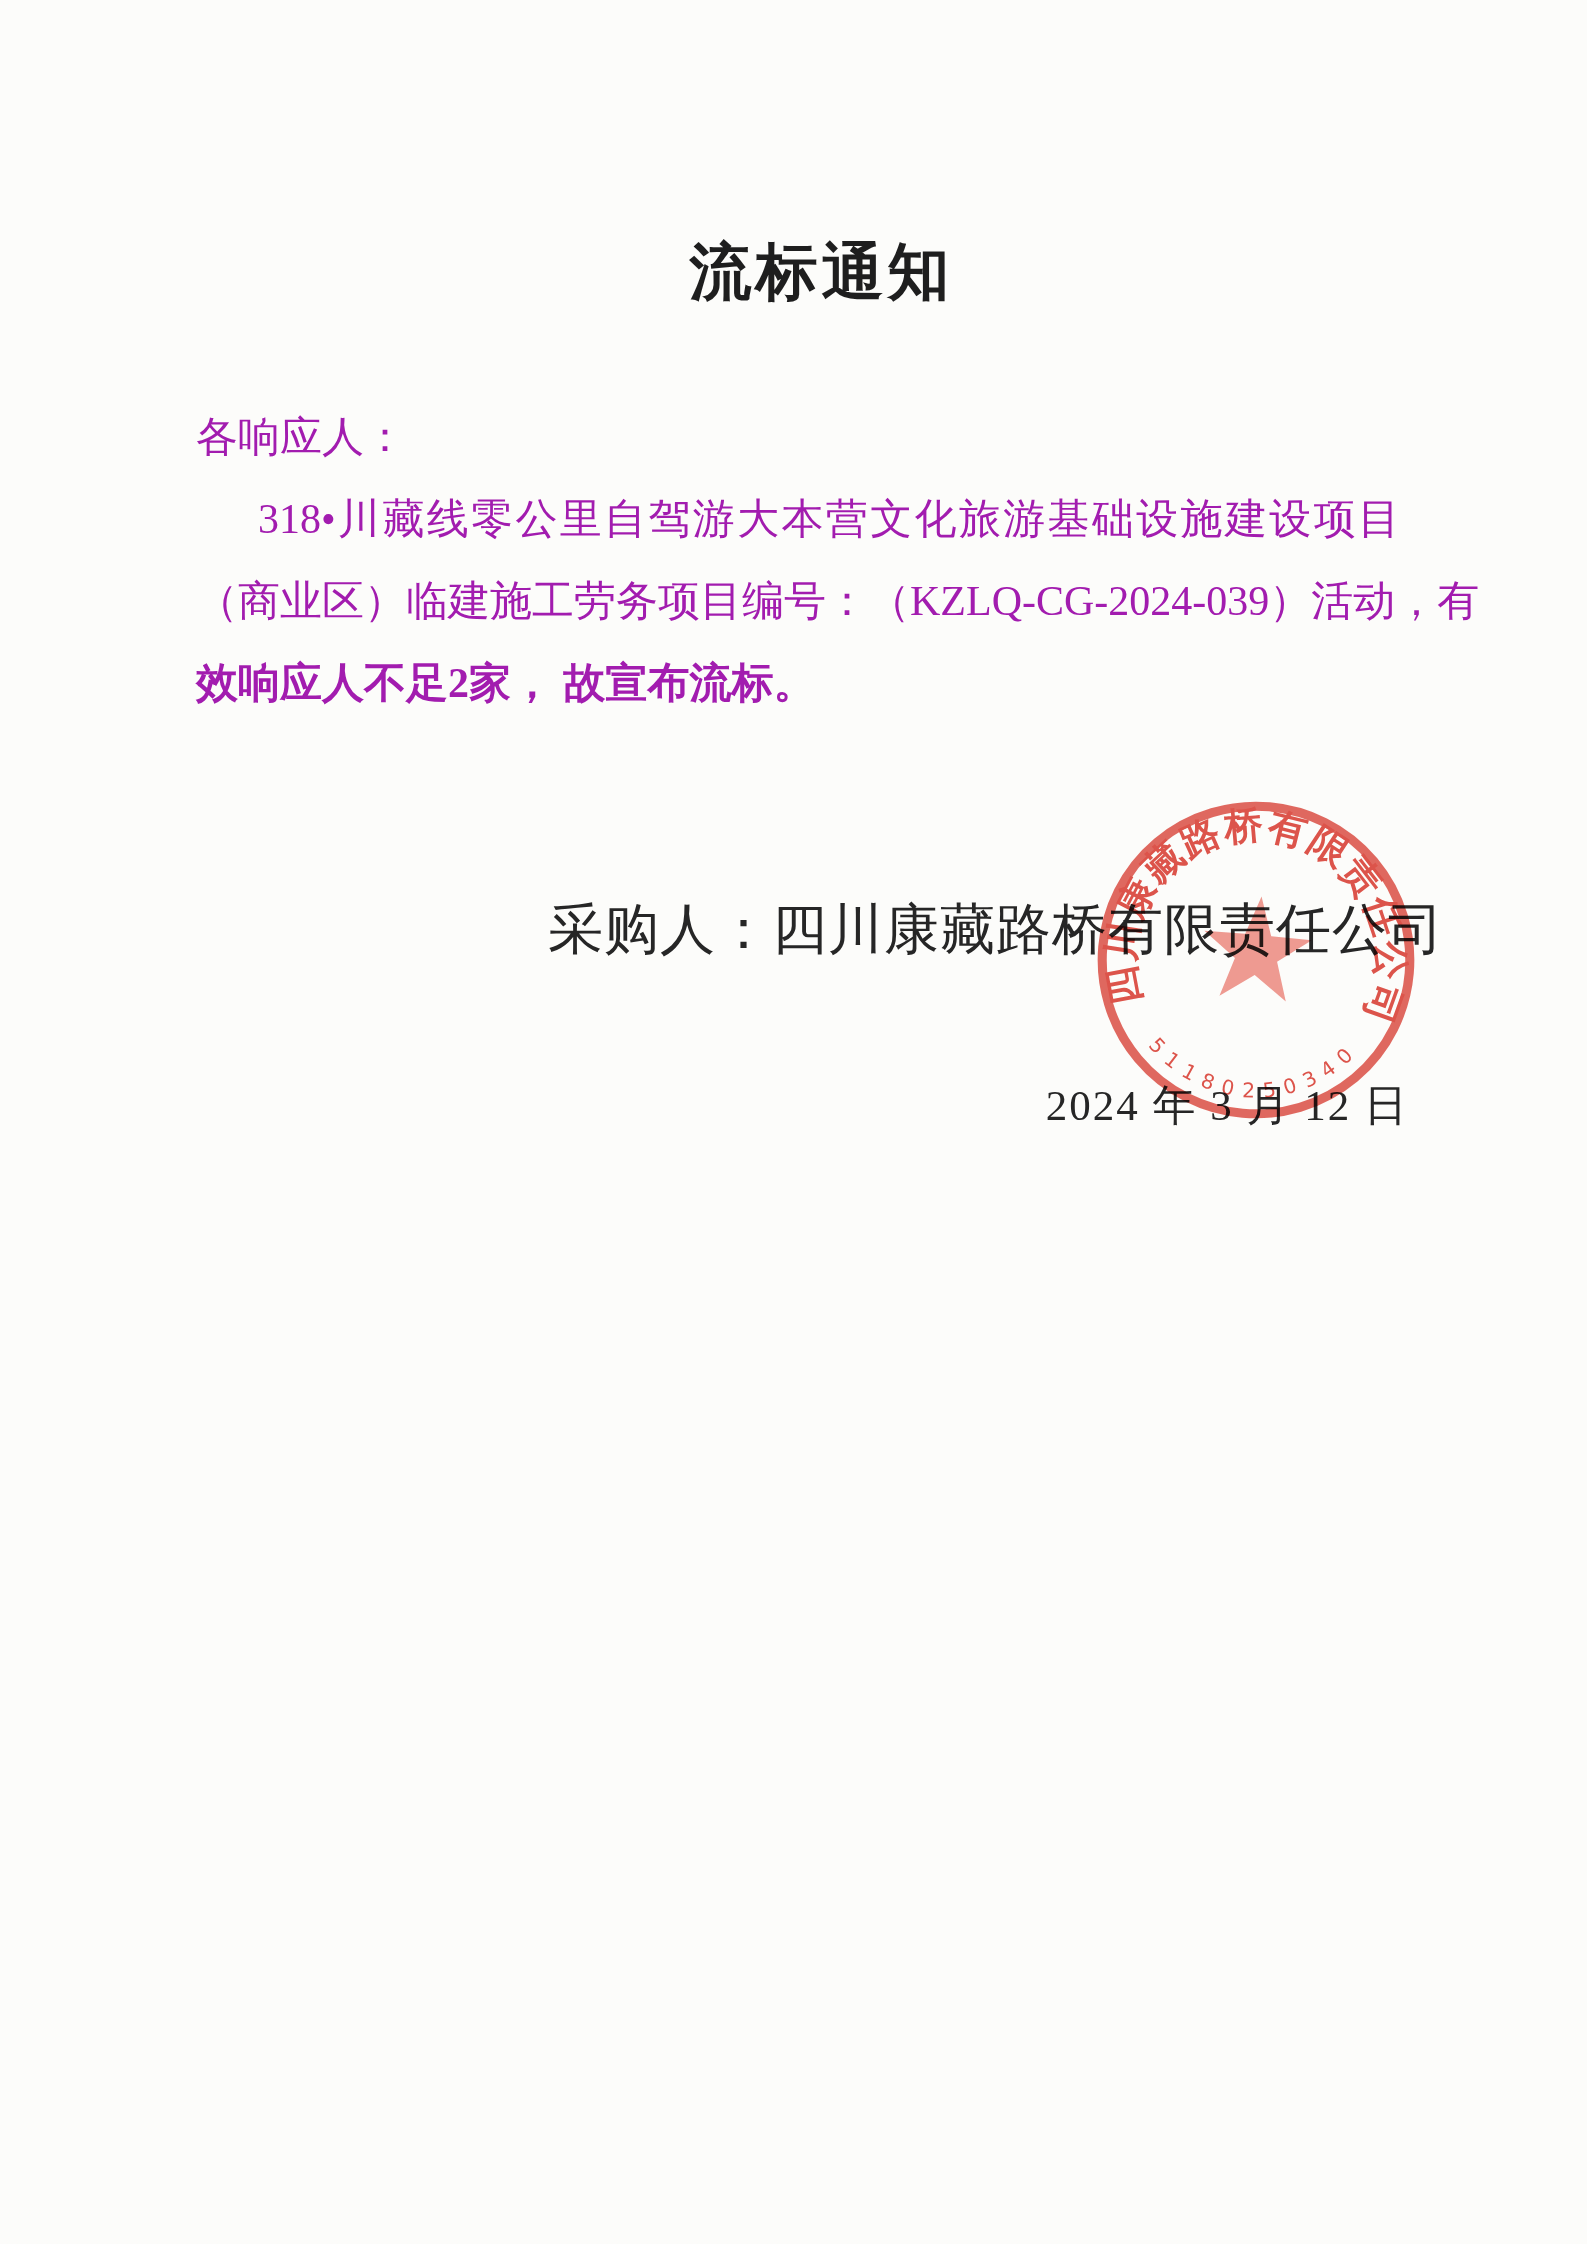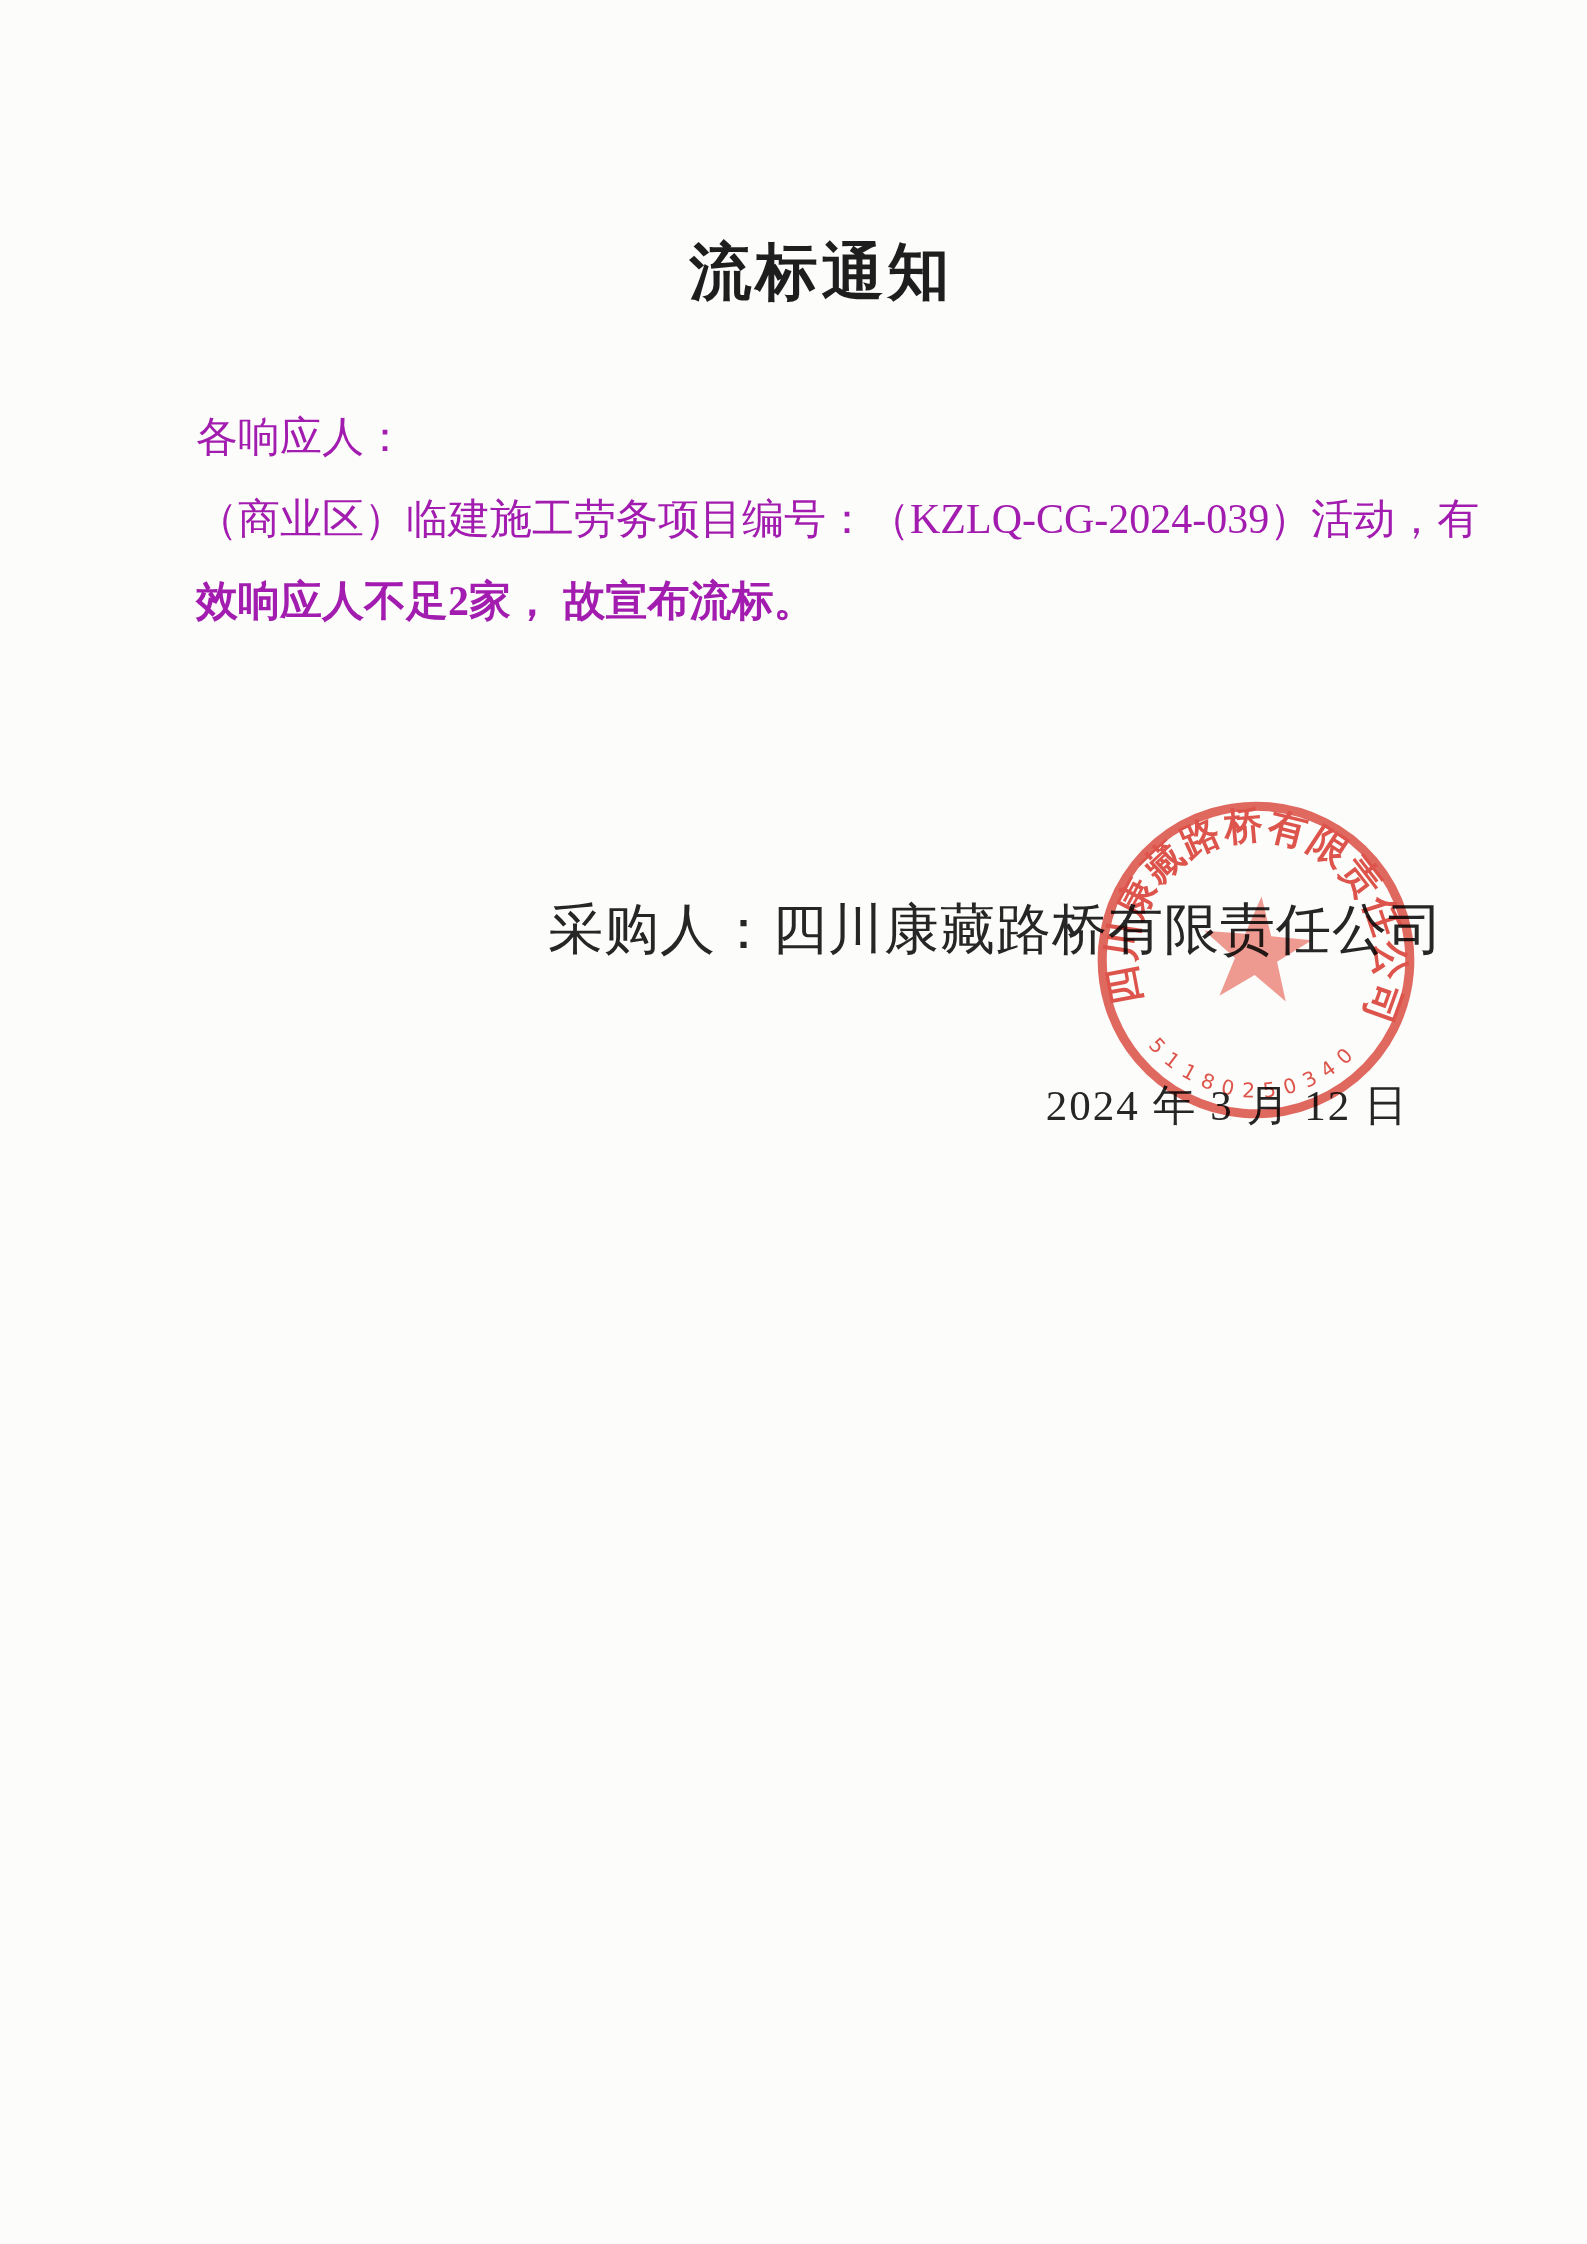--- a/index.html
+++ b/index.html
@@ -58,20 +58,21 @@
 </style>
 </head>
 <body>
 
 <div class="page">
 
   <div class="doc-title">流标通知</div>
 
   <div class="body-block">
     <div class="salutation">各响应人：</div>
+    <div class="jline indent">318•川藏线零公里自驾游大本营文化旅游基础设施建设项目</div>
     <div class="jline">（商业区）临建施工劳务项目编号：（KZLQ-CG-2024-039）活动，有</div>
     <div class="lastline">效响应人不足2家， 故宣布流标。</div>
   </div>
 
   <div class="purchaser-line">采购人：四川康藏路桥有限责任公司</div>
 
   <div class="date-line">2024 年 3 月 12 日</div>
 
   <div class="stamp">
     <svg viewBox="0 0 340 340" xmlns="http://www.w3.org/2000/svg">

